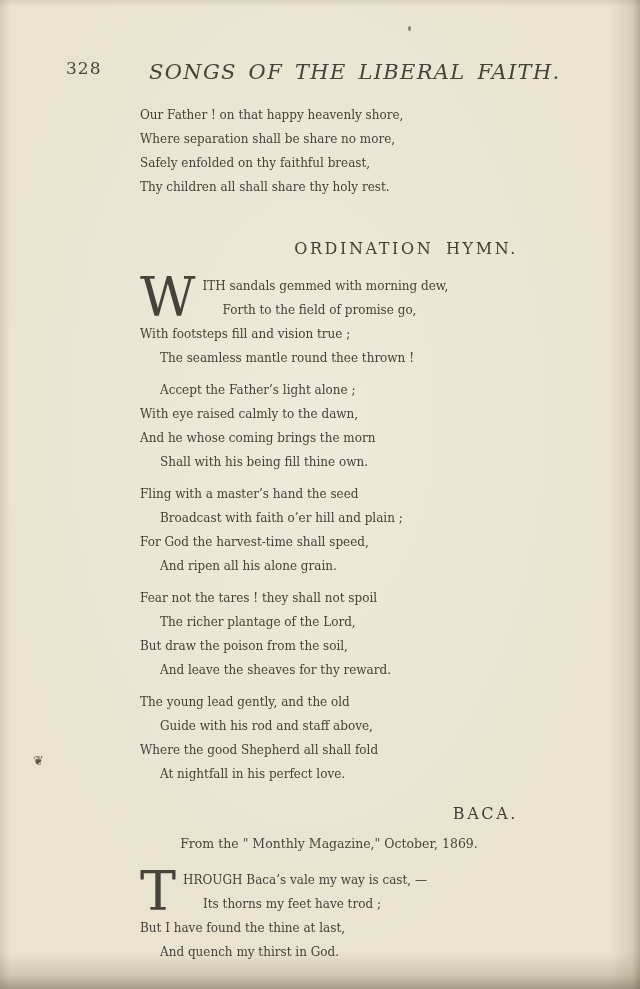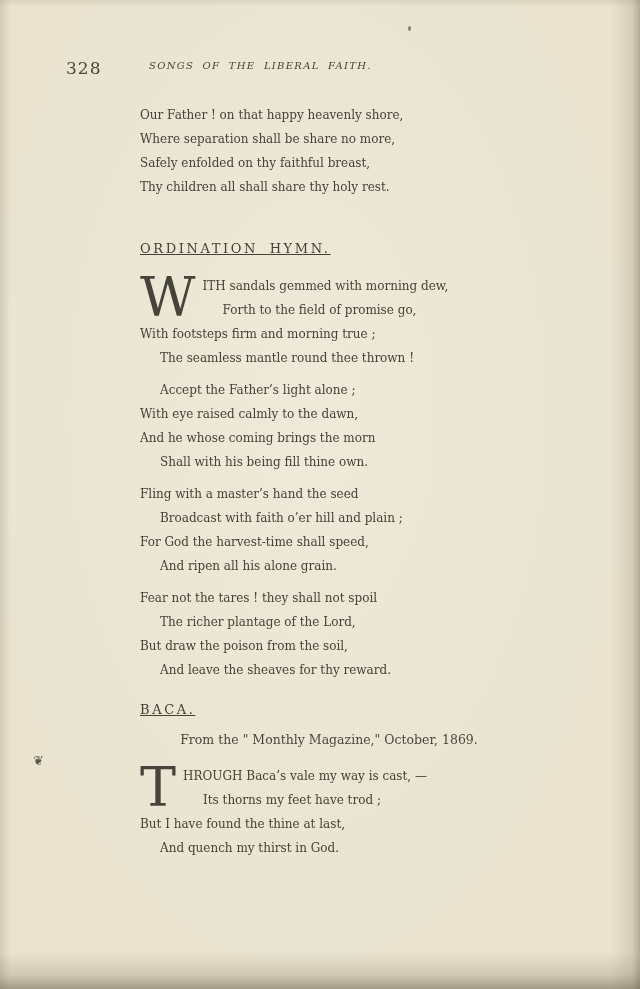--- a/index.html
+++ b/index.html
@@ -17,31 +17,31 @@
         rgba(120,109,82,0.0) 952px, rgba(114,102,72,0.22) 975px, rgba(78,68,45,0.45) 989px),
       radial-gradient(ellipse at 48% 42%, rgba(255,253,242,0.25), rgba(255,253,242,0) 70%),
       #e9e3d0;
   }
   .pagenum {
     position:absolute; left:66px; top:58px;
     font-size:17px; letter-spacing:1px; color:#4a463c;
   }
   .running-header {
     position:absolute; left:149px; top:60px;
-    font-style:italic; font-size:10px; letter-spacing:1.3px; word-spacing:4px;
+    font-style:italic; font-size:21px; letter-spacing:1.3px; word-spacing:4px;
     color:#46433b;
   }
   .content { position:absolute; left:140px; top:103px; width:378px; }
   .line { font-size:12px; line-height:24px; white-space:nowrap; }
   .indent { text-indent:20px; }
   .stanza { margin-bottom:8px; }
   .stanza.lead { margin-bottom:40px; }
   .hymn-title {
-    text-align:left; font-size:13px; letter-spacing:2.6px; word-spacing:5px;
-    line-height:20px; margin-bottom:15px; color:#434037;text-decoration:underline;
+    text-align:right; font-size:16px; letter-spacing:2.6px; word-spacing:5px;
+    line-height:20px; margin-bottom:15px; color:#434037;
   }
   .hymn-title.baca { margin-top:18px; margin-bottom:12px; }
   .attribution {
     text-align:center; font-size:12.5px; line-height:16px;
     margin-bottom:16px; color:#4a473d;
   }
   .dropcap {
     float:left; font-size:54px; line-height:44px; height:46px;
     padding-top:2px; margin-right:7px; color:#46433b;
   }
@@ -73,21 +73,21 @@
       <div class="line">Safely enfolded on thy faithful breast,</div>
       <div class="line">Thy children all shall share thy holy rest.</div>
     </div>
 
     <div class="hymn-title">ORDINATION HYMN.</div>
 
     <div class="stanza">
       <span class="dropcap">W</span>
       <div class="line">ITH sandals gemmed with morning dew,</div>
       <div class="line indent">Forth to the field of promise go,</div>
-      <div class="line">With footsteps firm and morning true ;</div>
+      <div class="line">With footsteps fill and vision true ;</div>
       <div class="line indent">The seamless mantle round thee thrown !</div>
     </div>
 
     <div class="stanza">
       <div class="line indent">Accept the Father’s light alone ;</div>
       <div class="line">With eye raised calmly to the dawn,</div>
       <div class="line">And he whose coming brings the morn</div>
       <div class="line indent">Shall with his being fill thine own.</div>
     </div>
 
@@ -98,20 +98,26 @@
       <div class="line indent">And ripen all his alone grain.</div>
     </div>
 
     <div class="stanza">
       <div class="line">Fear not the tares ! they shall not spoil</div>
       <div class="line indent">The richer plantage of the Lord,</div>
       <div class="line">But draw the poison from the soil,</div>
       <div class="line indent">And leave the sheaves for thy reward.</div>
     </div>
 
+    <div class="stanza">
+      <div class="line">The young lead gently, and the old</div>
+      <div class="line indent">Guide with his rod and staff above,</div>
+      <div class="line">Where the good Shepherd all shall fold</div>
+      <div class="line indent">At nightfall in his perfect love.</div>
+    </div>
 
     <div class="hymn-title baca">BACA.</div>
     <div class="attribution">From the " Monthly Magazine," October, 1869.</div>
 
     <div class="stanza">
       <span class="dropcap">T</span>
       <div class="line">HROUGH Baca’s vale my way is cast, —</div>
       <div class="line indent">Its thorns my feet have trod ;</div>
       <div class="line">But I have found the thine at last,</div>
       <div class="line indent">And quench my thirst in God.</div>

